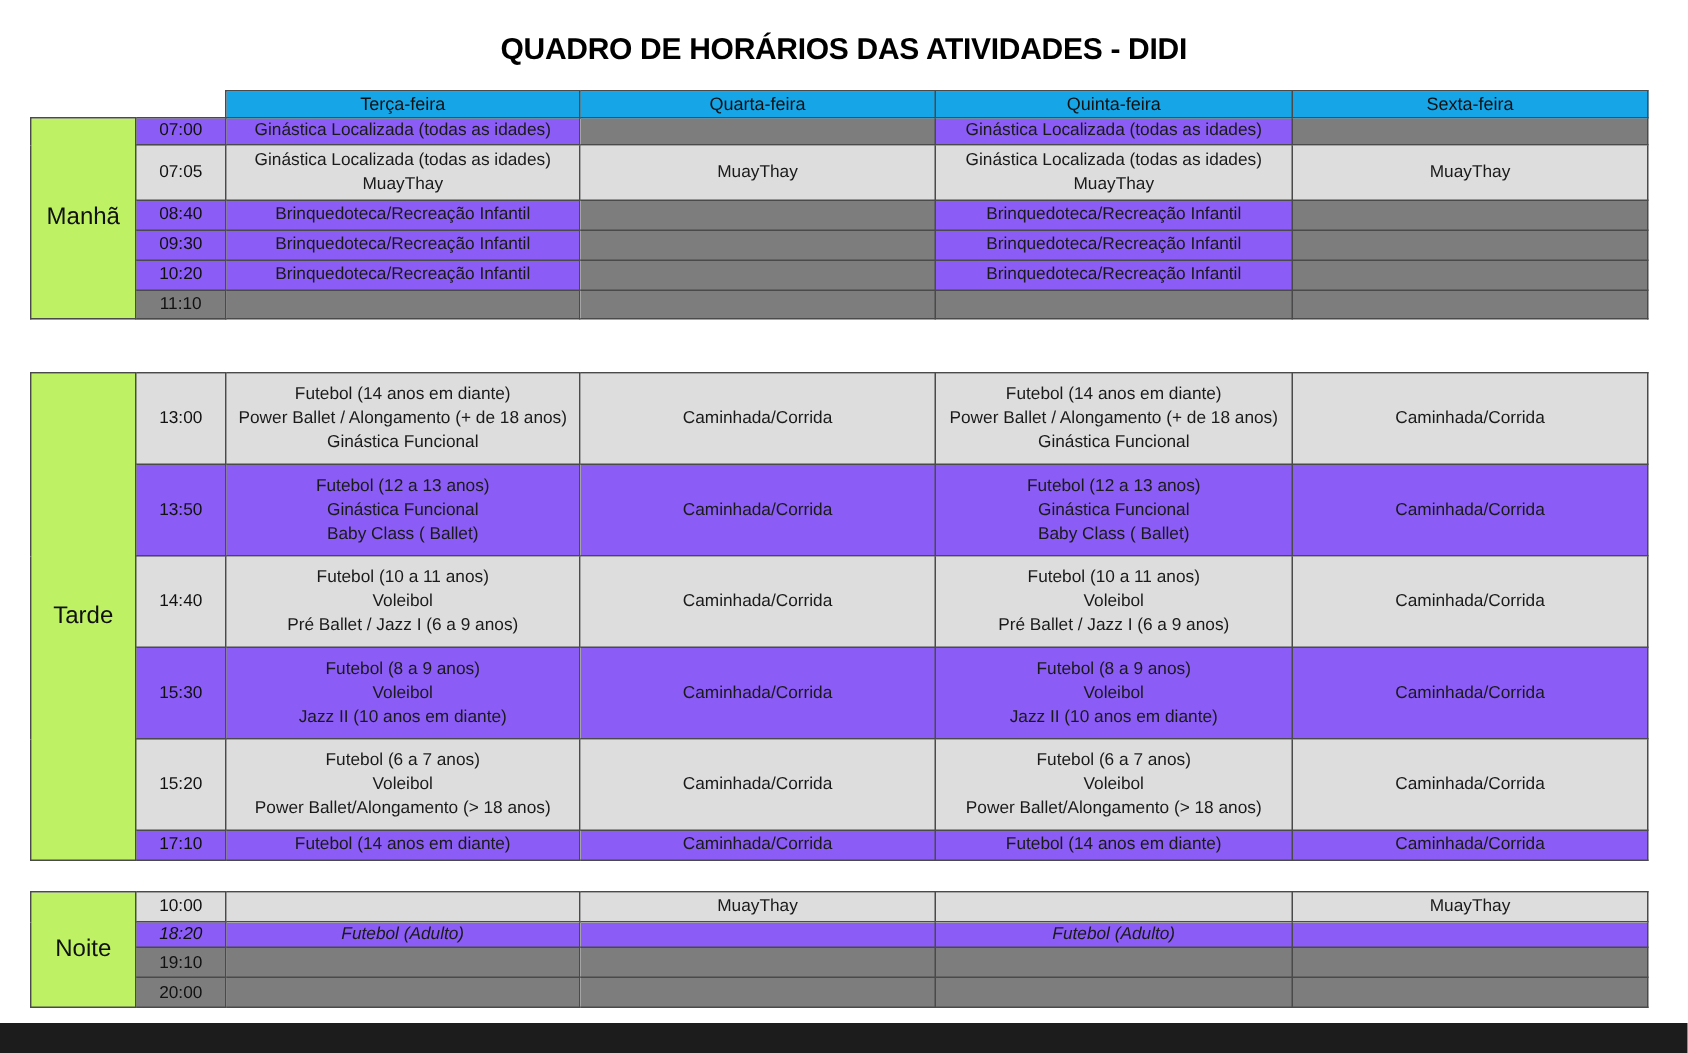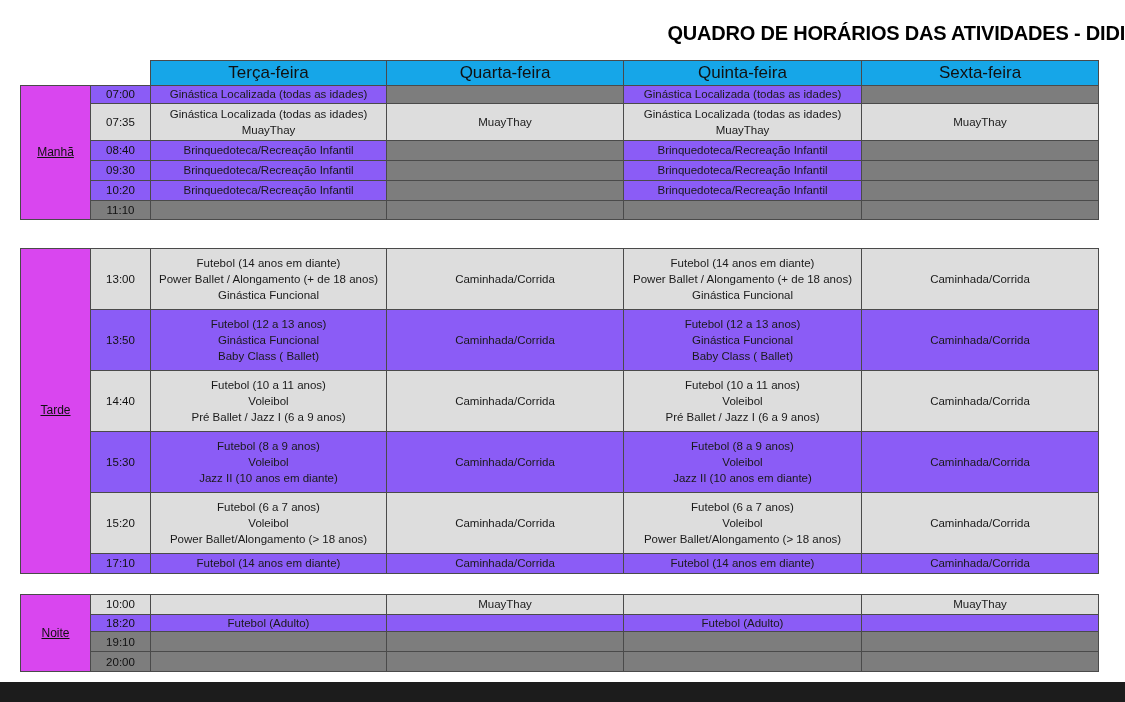--- a/index.html
+++ b/index.html
@@ -22,21 +22,21 @@
     background: #ffffff;
     box-sizing: border-box;
   }
 
   
   .title {
     position: absolute;
     top: 22px;
     left: 0;
     width: 1125px;
-    text-align: right;
+    text-align: center;
     font-size: 20px;
     font-weight: bold;
     letter-spacing: -0.2px;
     color: #000000;
     white-space: nowrap;
   }
 
   
   .block {
     position: absolute;
@@ -67,32 +67,31 @@
 
   
   .hdr-spacer {
     border: none !important;
     background: transparent;
   }
   .hdr-day {
     background: #16A6E8;
     color: #111111;
     font-weight: bold;
-    font-size: 17px;
+    font-size: 12px;
     height: 17px;
     border: 1px solid #4a4a4a;
   }
 
   
   .period-cell {
-    background: #d946ef;
+    background: #bef264;
     color: #111111;
-    font-size: 12px;
+    font-size: 16px;
     font-weight: normal;
-    text-decoration: underline;
   }
   .tone-dark  { background: #7d7d7d; }
   .tone-light { background: #dddddd; }
   .tone-white { background: #8b5cf6; }
 
   .time-cell { font-weight: bold; font-size: 11.5px; color: #111111; }
 
   .act { white-space: nowrap; overflow: hidden; }
   .act .line { display: block; }
 
@@ -139,21 +138,21 @@
           <td class="act tone-white">
             <span class="line">Ginástica Localizada (todas as idades)</span>
           </td>
           <td class="act tone-dark"></td>
           <td class="act tone-white">
             <span class="line">Ginástica Localizada (todas as idades)</span>
           </td>
           <td class="act tone-dark"></td>
         </tr>
         <tr style="height: 37px;">
-          <td class="time-cell tone-light">07:35</td>
+          <td class="time-cell tone-light">07:05</td>
           <td class="act tone-light">
             <span class="line">Ginástica Localizada (todas as idades)</span>
             <span class="line">MuayThay</span>
           </td>
           <td class="act tone-light">
             <span class="line">MuayThay</span>
           </td>
           <td class="act tone-light">
             <span class="line">Ginástica Localizada (todas as idades)</span>
             <span class="line">MuayThay</span>
@@ -344,21 +343,21 @@
           <td class="time-cell tone-light">10:00</td>
           <td class="act tone-light"></td>
           <td class="act tone-light">
             <span class="line">MuayThay</span>
           </td>
           <td class="act tone-light"></td>
           <td class="act tone-light">
             <span class="line">MuayThay</span>
           </td>
         </tr>
-        <tr style="height: 14px;">
+        <tr style="height: 14px; font-style: italic;">
           <td class="time-cell tone-white">18:20</td>
           <td class="act tone-white">
             <span class="line">Futebol (Adulto)</span>
           </td>
           <td class="act tone-white"></td>
           <td class="act tone-white">
             <span class="line">Futebol (Adulto)</span>
           </td>
           <td class="act tone-white"></td>
         </tr>

